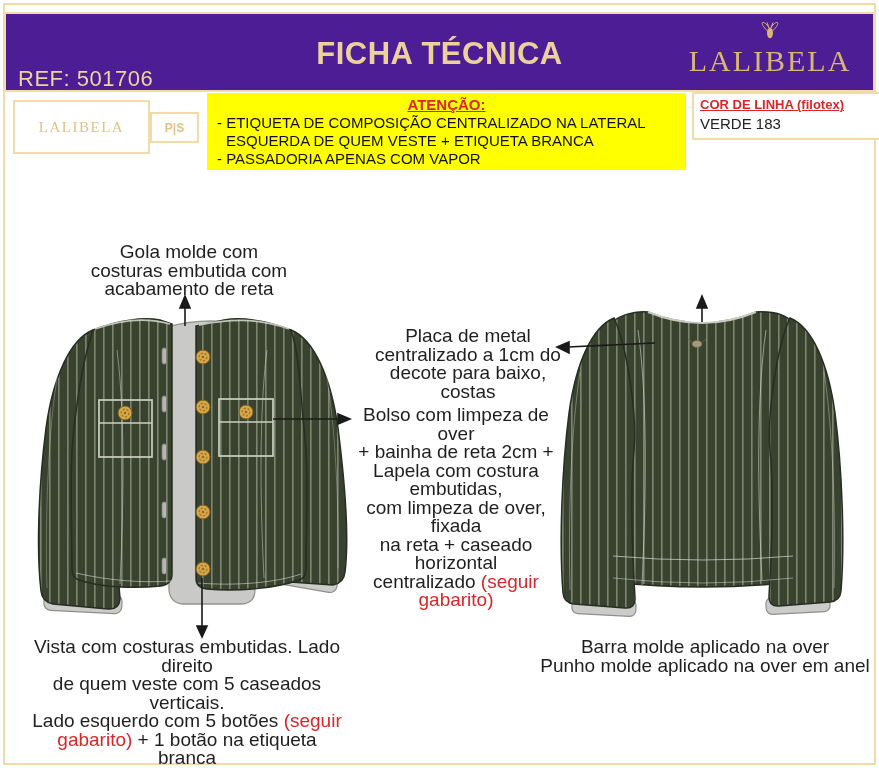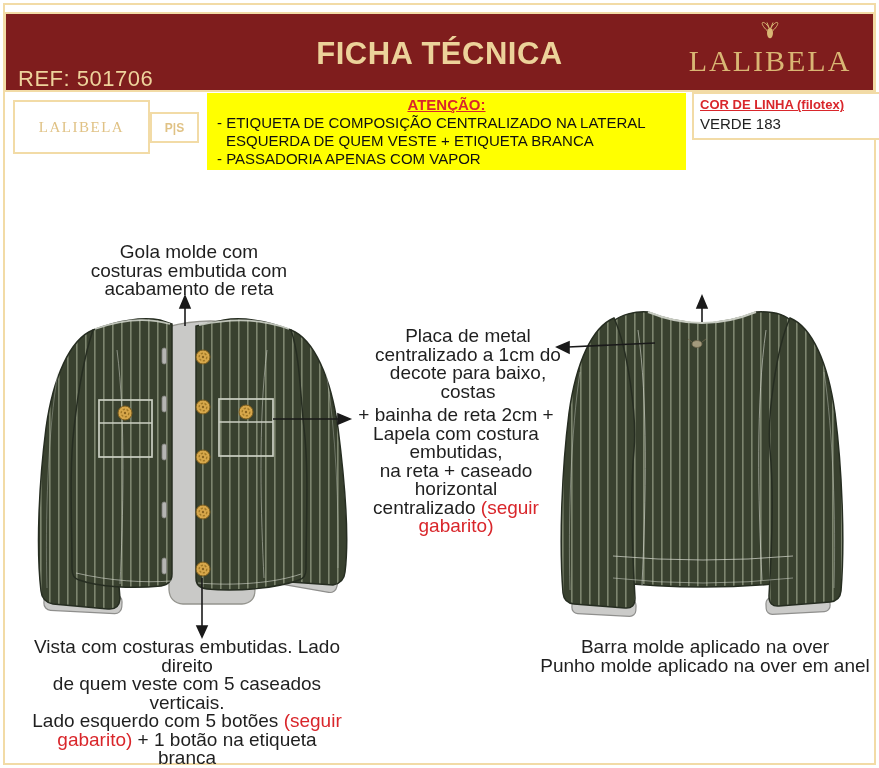--- a/index.html
+++ b/index.html
@@ -1,20 +1,20 @@
 <!DOCTYPE html>
 <html><head>
 <meta charset="utf-8">
 <style>
   html,body{margin:0;padding:0;background:#fff;}
   .page{position:relative;width:879px;height:768px;background:#fff;overflow:hidden;
         font-family:"Liberation Sans",sans-serif;color:#1f1f1f;}
   .page-border{position:absolute;inset:3px;border:2px solid #f2dba6;pointer-events:none;}
   
-  .header-box{position:absolute;left:4px;right:4px;top:12px;height:76px;border:2px solid #f2dba6;background:#7f1d1d;}
+  .header-box{position:absolute;left:4px;right:4px;top:12px;height:76px;border:2px solid #f2dba6;background:#4c1d95;}
   .ref{position:absolute;left:12px;top:52px;font-size:22px;color:#eed39c;letter-spacing:.5px;}
   .title{position:absolute;left:0;right:0;top:22px;text-align:center;font-size:31px;font-weight:bold;
          color:#ecd29a;letter-spacing:.5px;}
   .logo{position:absolute;right:8px;top:5px;width:190px;text-align:center;}
   .logo .brand{font-family:"Liberation Serif",serif;font-size:30px;letter-spacing:2px;color:#d9b674;line-height:1.05;}
   
   .brand-box{position:absolute;left:13px;top:100px;width:133px;height:50px;border:2px solid #f2dba6;
              display:flex;align-items:center;justify-content:center;
              font-family:"Liberation Serif",serif;font-size:15px;letter-spacing:1.5px;color:#e0c285;}
   .size-box{position:absolute;left:150px;top:112px;width:45px;height:27px;border:2px solid #f2dba6;
@@ -216,22 +216,24 @@
   </div>
 
 
   <div class="note" style="left:368px;top:327px;width:200px;">
     <div>Placa de metal</div>
     <div>centralizado a 1cm do</div>
     <div>decote para baixo, costas</div>
   </div>
 
   <div class="note" style="left:342px;top:406px;width:228px;">
+    <div>Bolso com limpeza de over</div>
     <div>+ bainha de reta 2cm +</div>
     <div>Lapela com costura embutidas,</div>
+    <div>com limpeza de over, fixada</div>
     <div>na reta + caseado horizontal</div>
     <div><span>centralizado </span><span class="red">(seguir gabarito)</span></div>
   </div>
 
   <div class="note" style="left:27px;top:638px;width:320px;">
     <div>Vista com costuras embutidas. Lado direito</div>
     <div>de quem veste com 5 caseados verticais.</div>
     <div><span>Lado esquerdo com 5 botões </span><span class="red">(seguir</span></div>
     <div><span class="red">gabarito)</span><span> + 1 botão na etiqueta branca</span></div>
   </div>

